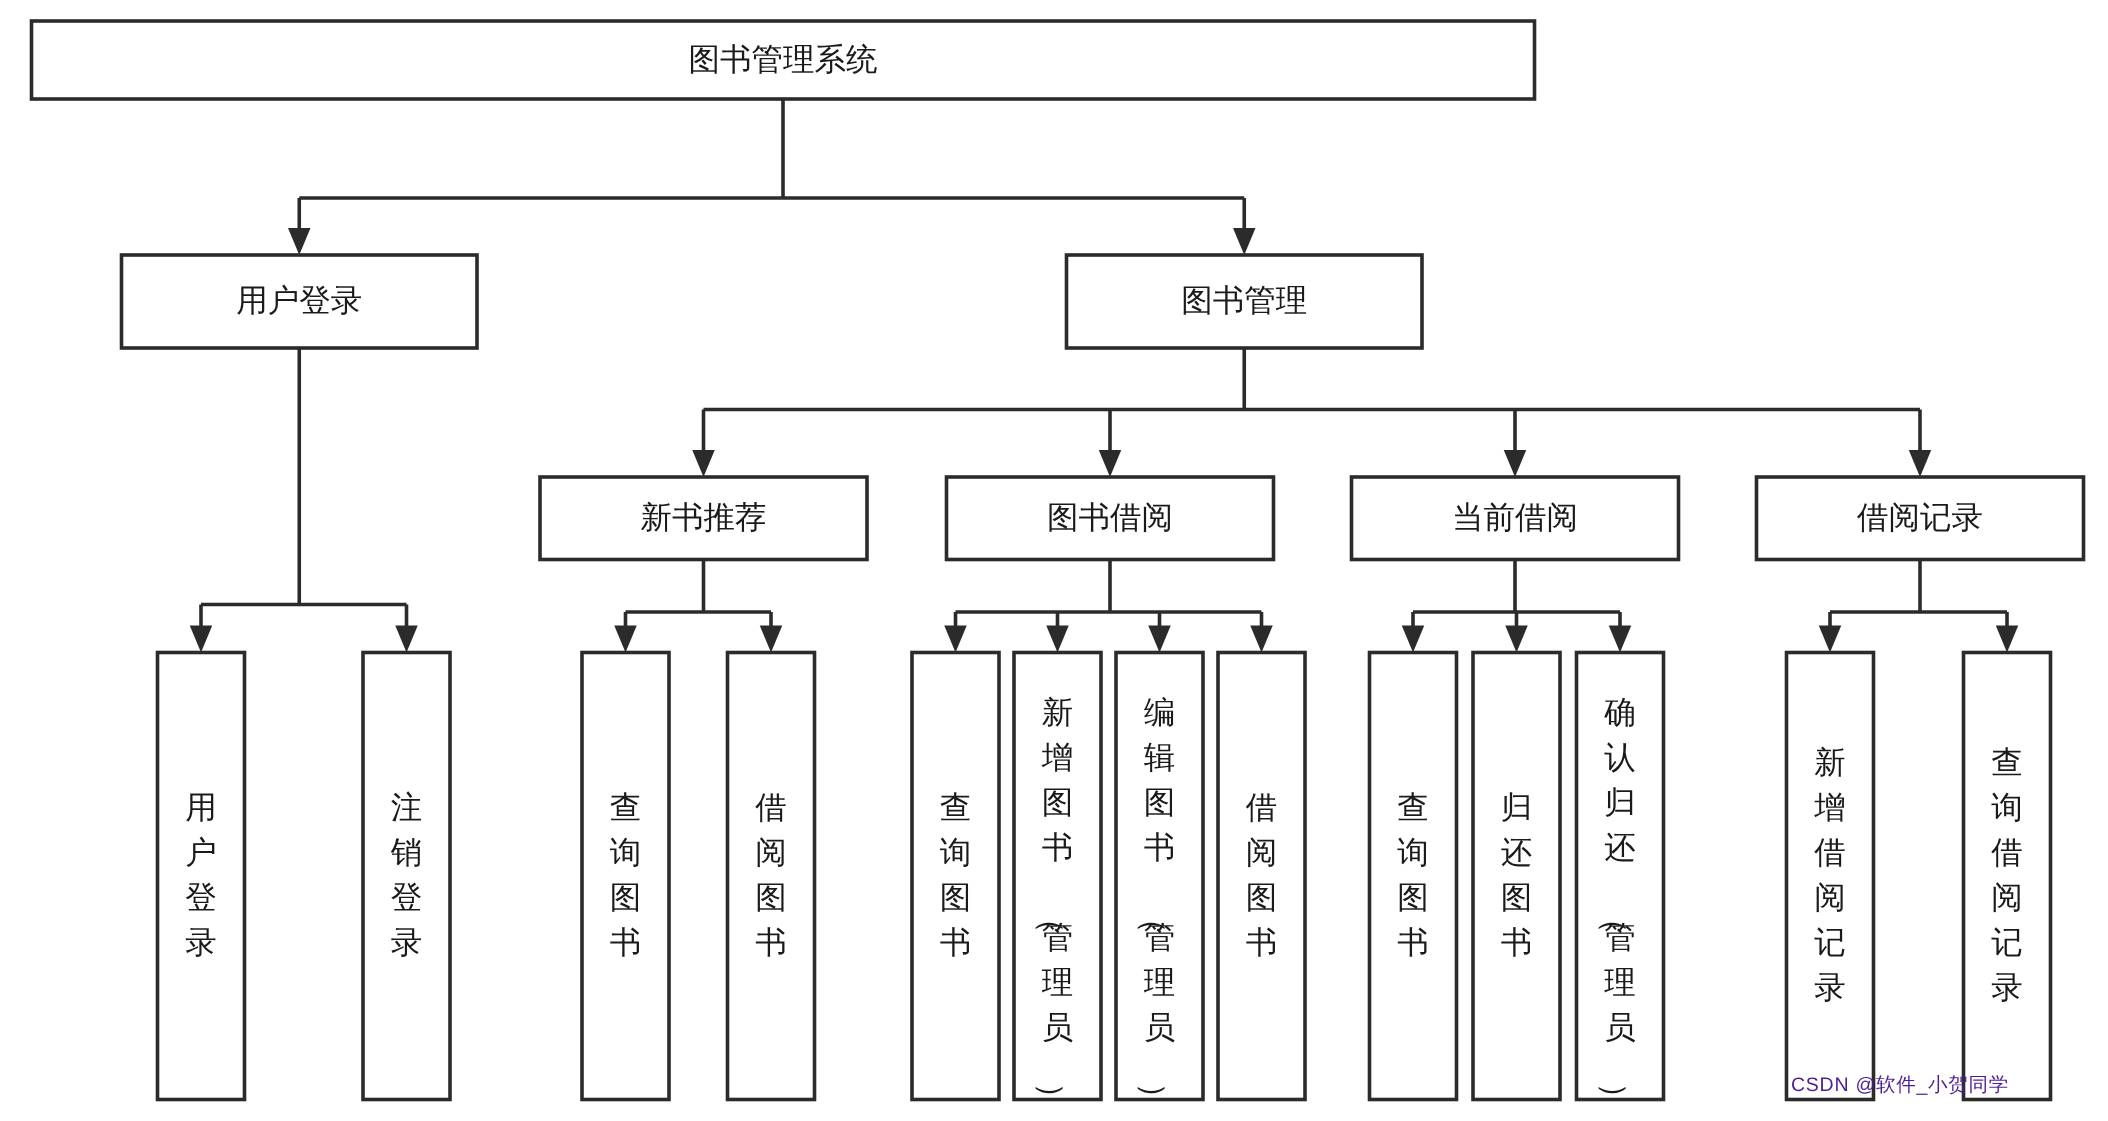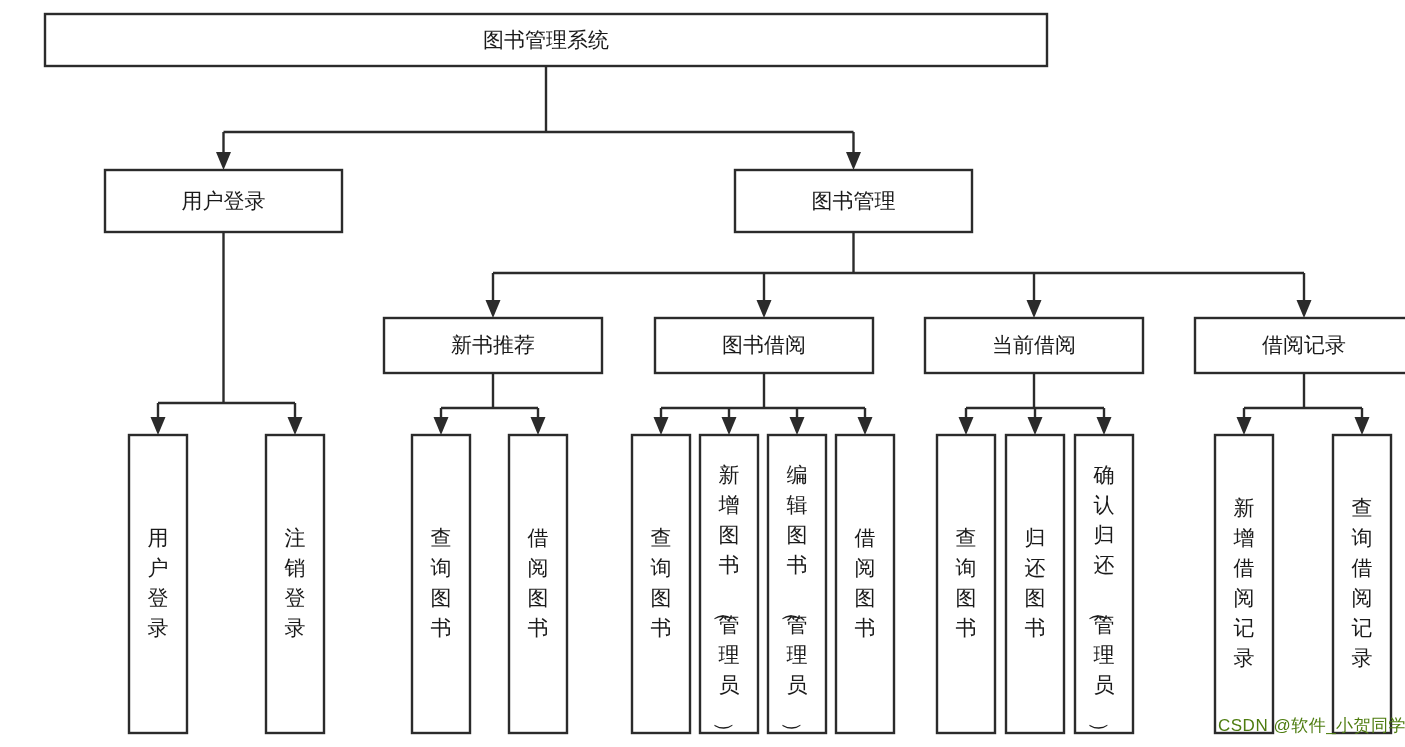--- a/index.html
+++ b/index.html
@@ -12,21 +12,20 @@
     width: 1405px;
     height: 747px;
     font-family: "Liberation Sans", "DejaVu Sans", sans-serif;
     overflow: hidden;
   }
   #diagram-root {
     position: relative;
     width: 1214px;
     height: 747px;
     background: #ffffff;
-    margin-left: 24px;
   }
   svg#flow-svg {
     position: absolute;
     left: 0;
     top: 0;
     width: 1405px;
     height: 747px;
     display: block;
   }
   .node-box {
@@ -56,22 +55,22 @@
     font-family: "Liberation Sans", "DejaVu Sans", sans-serif;
     font-size: 21px;
     fill: #1a1a1a;
     text-anchor: middle;
     dominant-baseline: middle;
     white-space: pre;
   }
   .watermark-text {
     position: absolute;
     font-family: "Liberation Sans", "DejaVu Sans", sans-serif;
-    font-size: 17px;
-    color: #4d7c0f;
+    font-size: 13px;
+    color: #4c1d95;
     letter-spacing: 0.5px;
     white-space: nowrap;
     pointer-events: none;
   }
 </style>
 </head>
 <body>
 
 <div id="diagram-root">
   <svg id="flow-svg" viewBox="0 0 1405 747" xmlns="http://www.w3.org/2000/svg">

